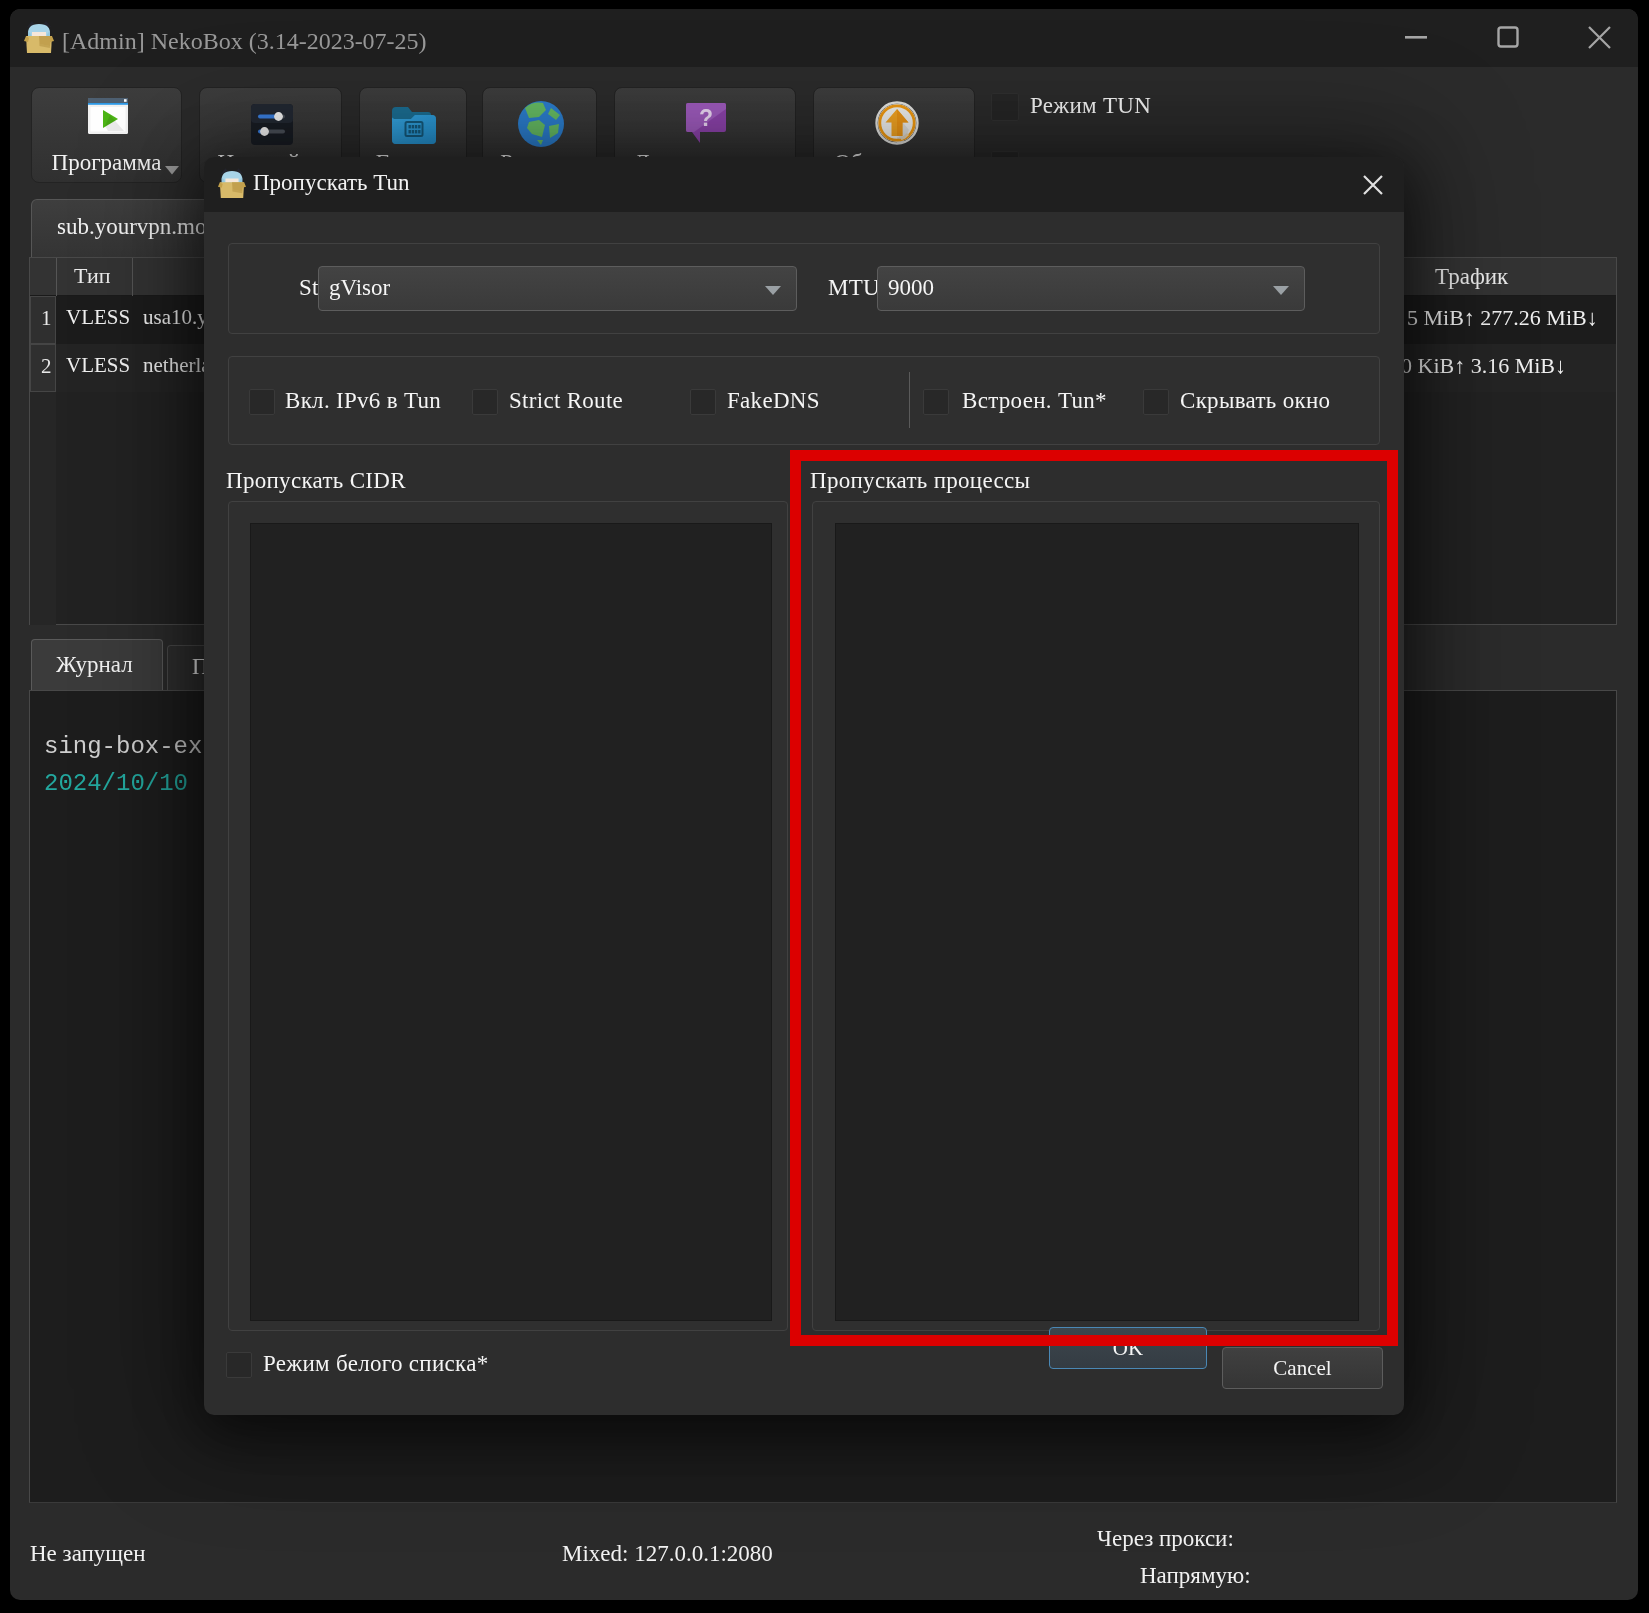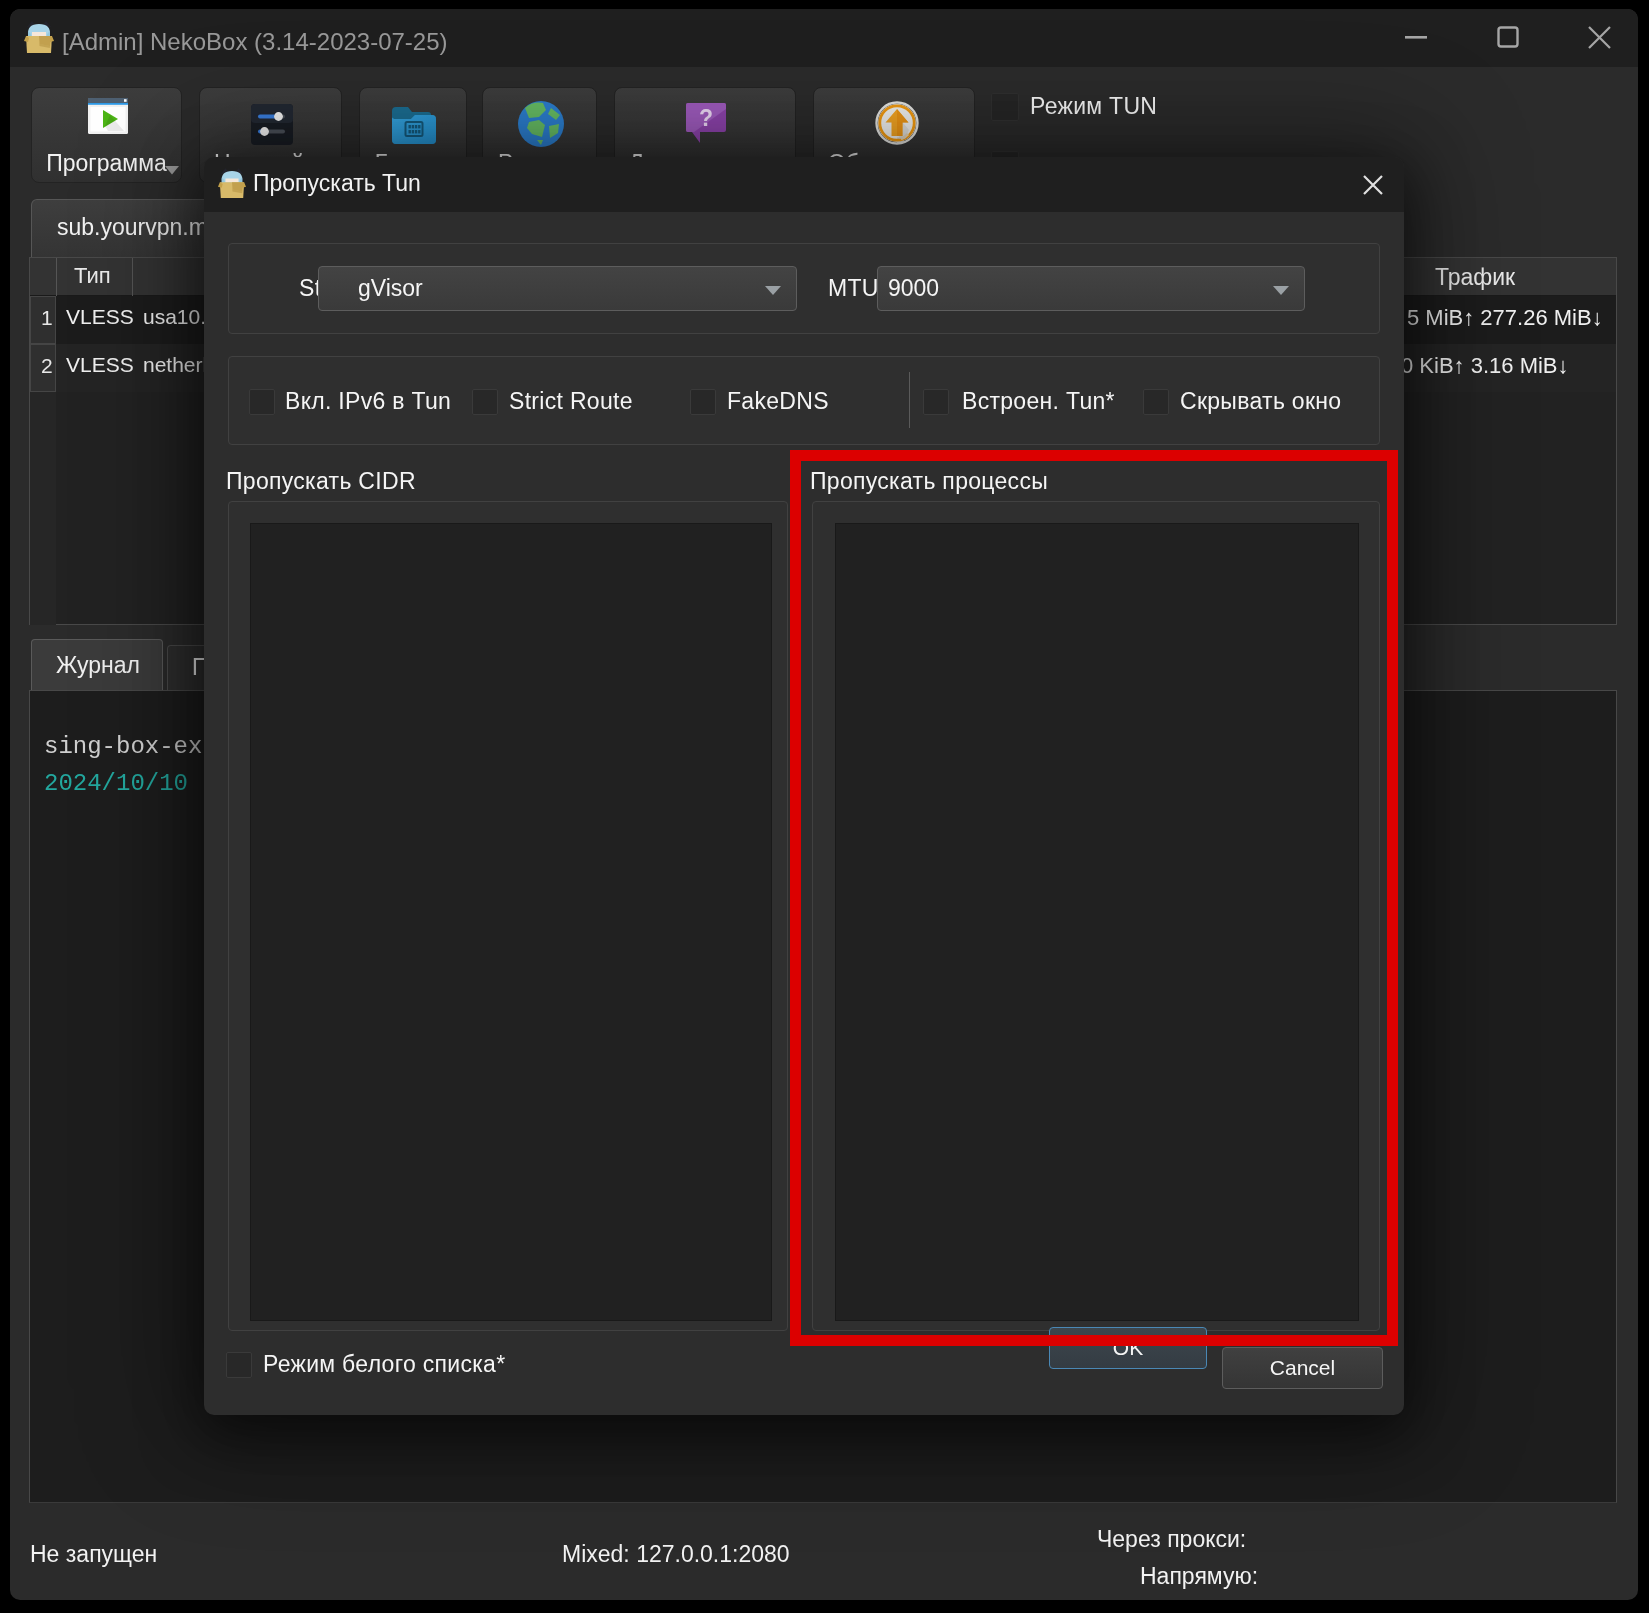--- a/index.html
+++ b/index.html
@@ -1,17 +1,17 @@
 <!DOCTYPE html>
 <html><head>
 <meta charset="utf-8">
 <style>
   * { margin:0; padding:0; box-sizing:border-box; }
   html,body { width:1649px; height:1613px; background:#000; overflow:hidden; }
-  body, .uif { font-family:Liberation Sans, sans-serif; color:#ffffff; }
+  body, .uif { font-family:Liberation Serif, serif; color:#ffffff; }
   .abs { position:absolute; }
   #win {
     position:absolute; left:10px; top:9px; width:1628px; height:1591px;
     background:#2b2b2b; border-radius:10px; overflow:hidden;
   }
   #titlebar {
     position:absolute; left:0; top:0; width:100%; height:58px;
     background:#1f1f1f; border-radius:10px 10px 0 0;
   }
   #titletext { position:absolute; left:52px; top:19px; font-size:24px; color:#999999; }
@@ -233,21 +233,21 @@
     </svg>
     <div class="abs" style="left:49px; top:13px; font-size:23px; color:#f2f2f2;">Пропускать Tun</div>
     <svg class="abs" style="left:1159px;top:18px" width="20" height="20">
         <path d="M1 1 L19 19 M19 1 L1 19" stroke="#e0e0e0" stroke-width="2.2"></path>
       </svg>
   </div>
 
   <div class="group" style="left:24px; top:86px; width:1152px; height:91px;"></div>
   <div class="dlabel" style="left:47px; top:118px;margin-left:48px;">Stack</div>
   <div class="combo" style="left:114px; top:109px; width:479px;">
-    <div class="abs" style="left:10px; top:8px;margin-left:29px;">gVisor</div>
+    <div class="abs" style="left:10px; top:8px;">gVisor</div>
     <svg class="abs" style="right:14px;top:17px" width="18" height="12">
         <polygon points="1,2 17,2 9,11" fill="#9aa0a4"></polygon>
       </svg>
   </div>
   <div class="dlabel" style="left:624px; top:118px;">MTU</div>
   <div class="combo" style="left:673px; top:109px; width:428px;">
     <div class="abs" style="left:10px; top:8px;">9000</div>
     <svg class="abs" style="right:14px;top:17px" width="18" height="12">
         <polygon points="1,2 17,2 9,11" fill="#9aa0a4"></polygon>
       </svg>

